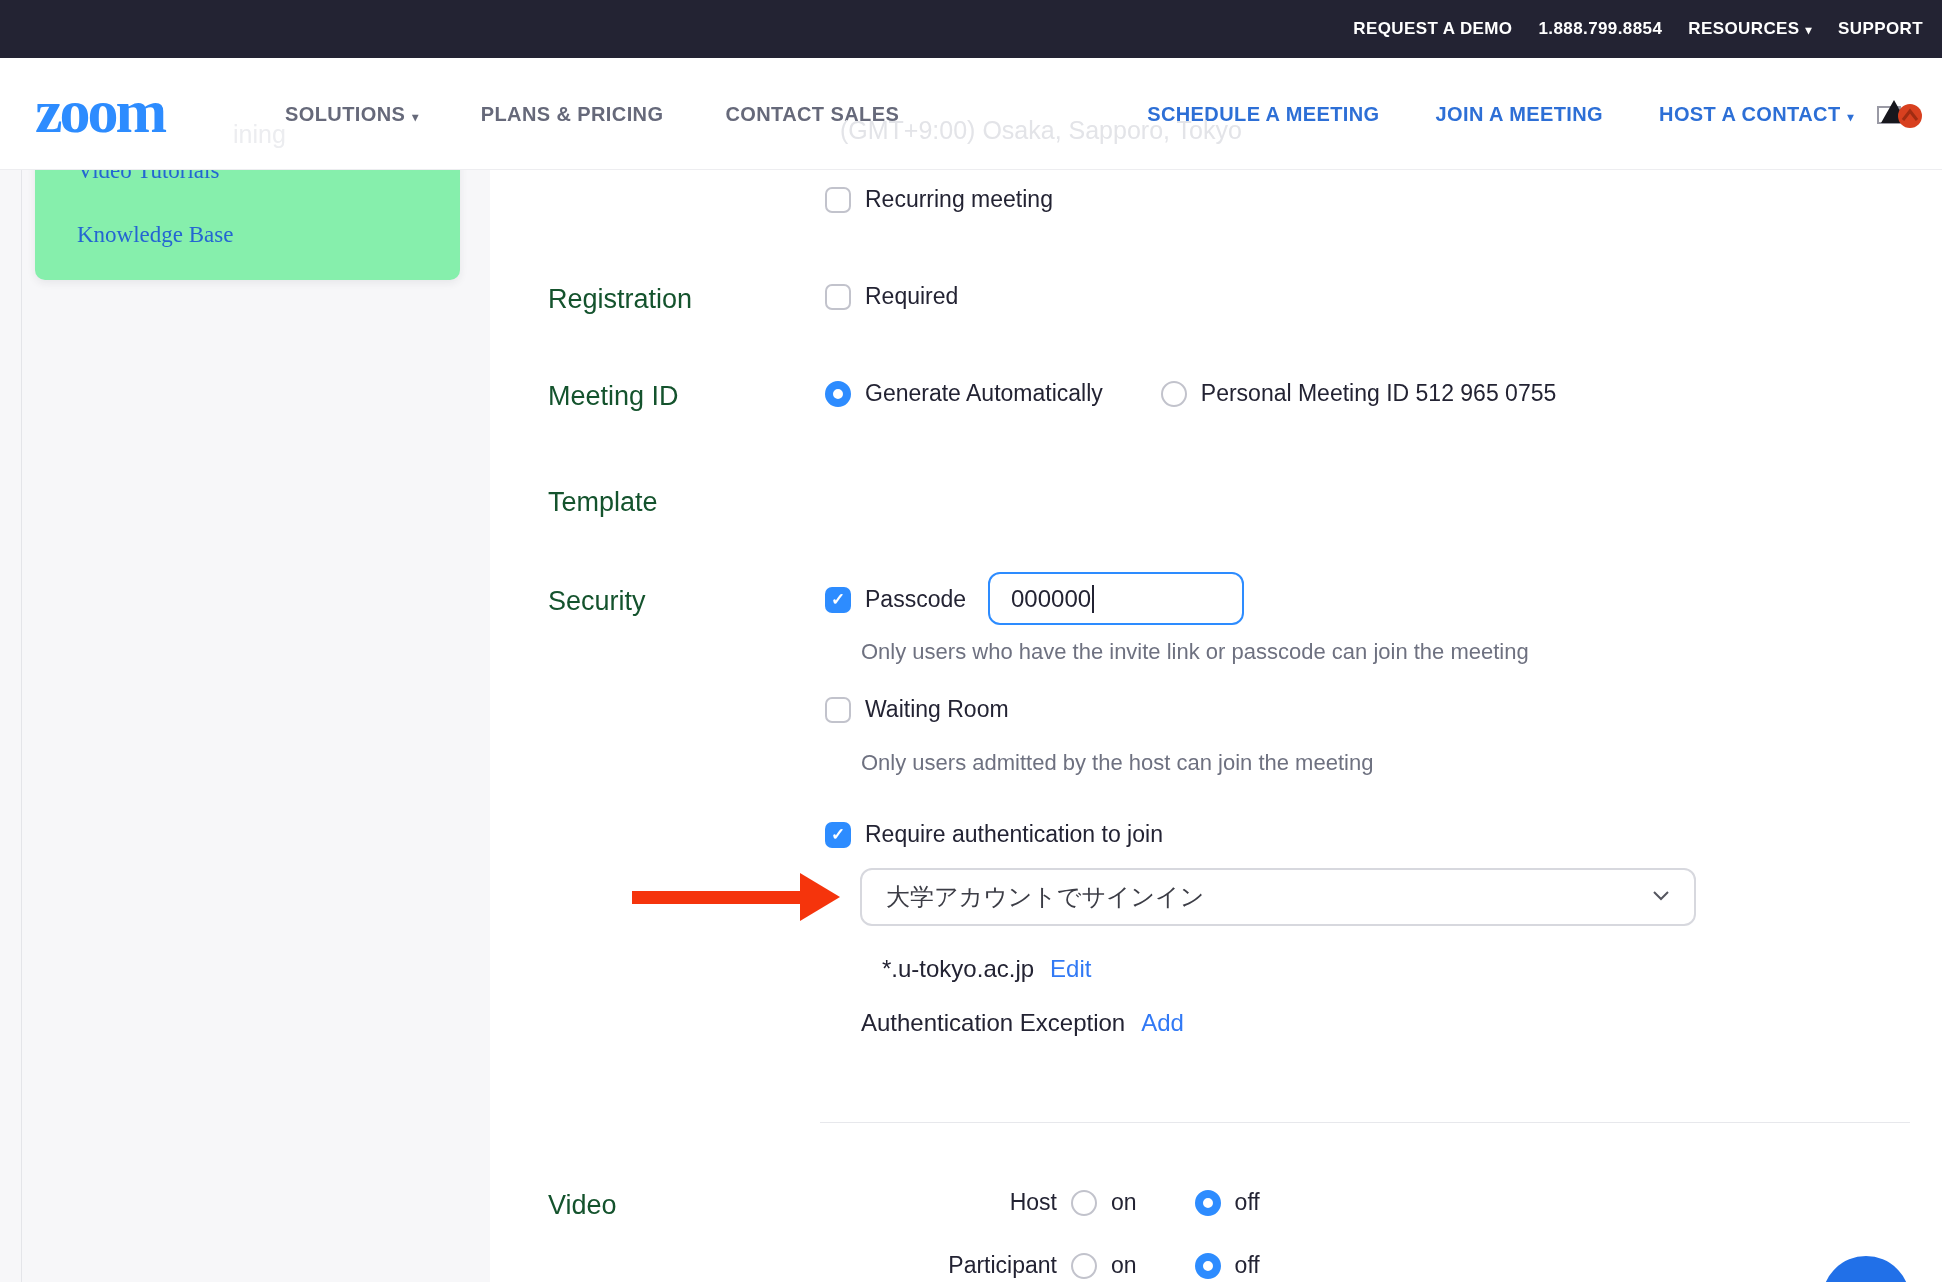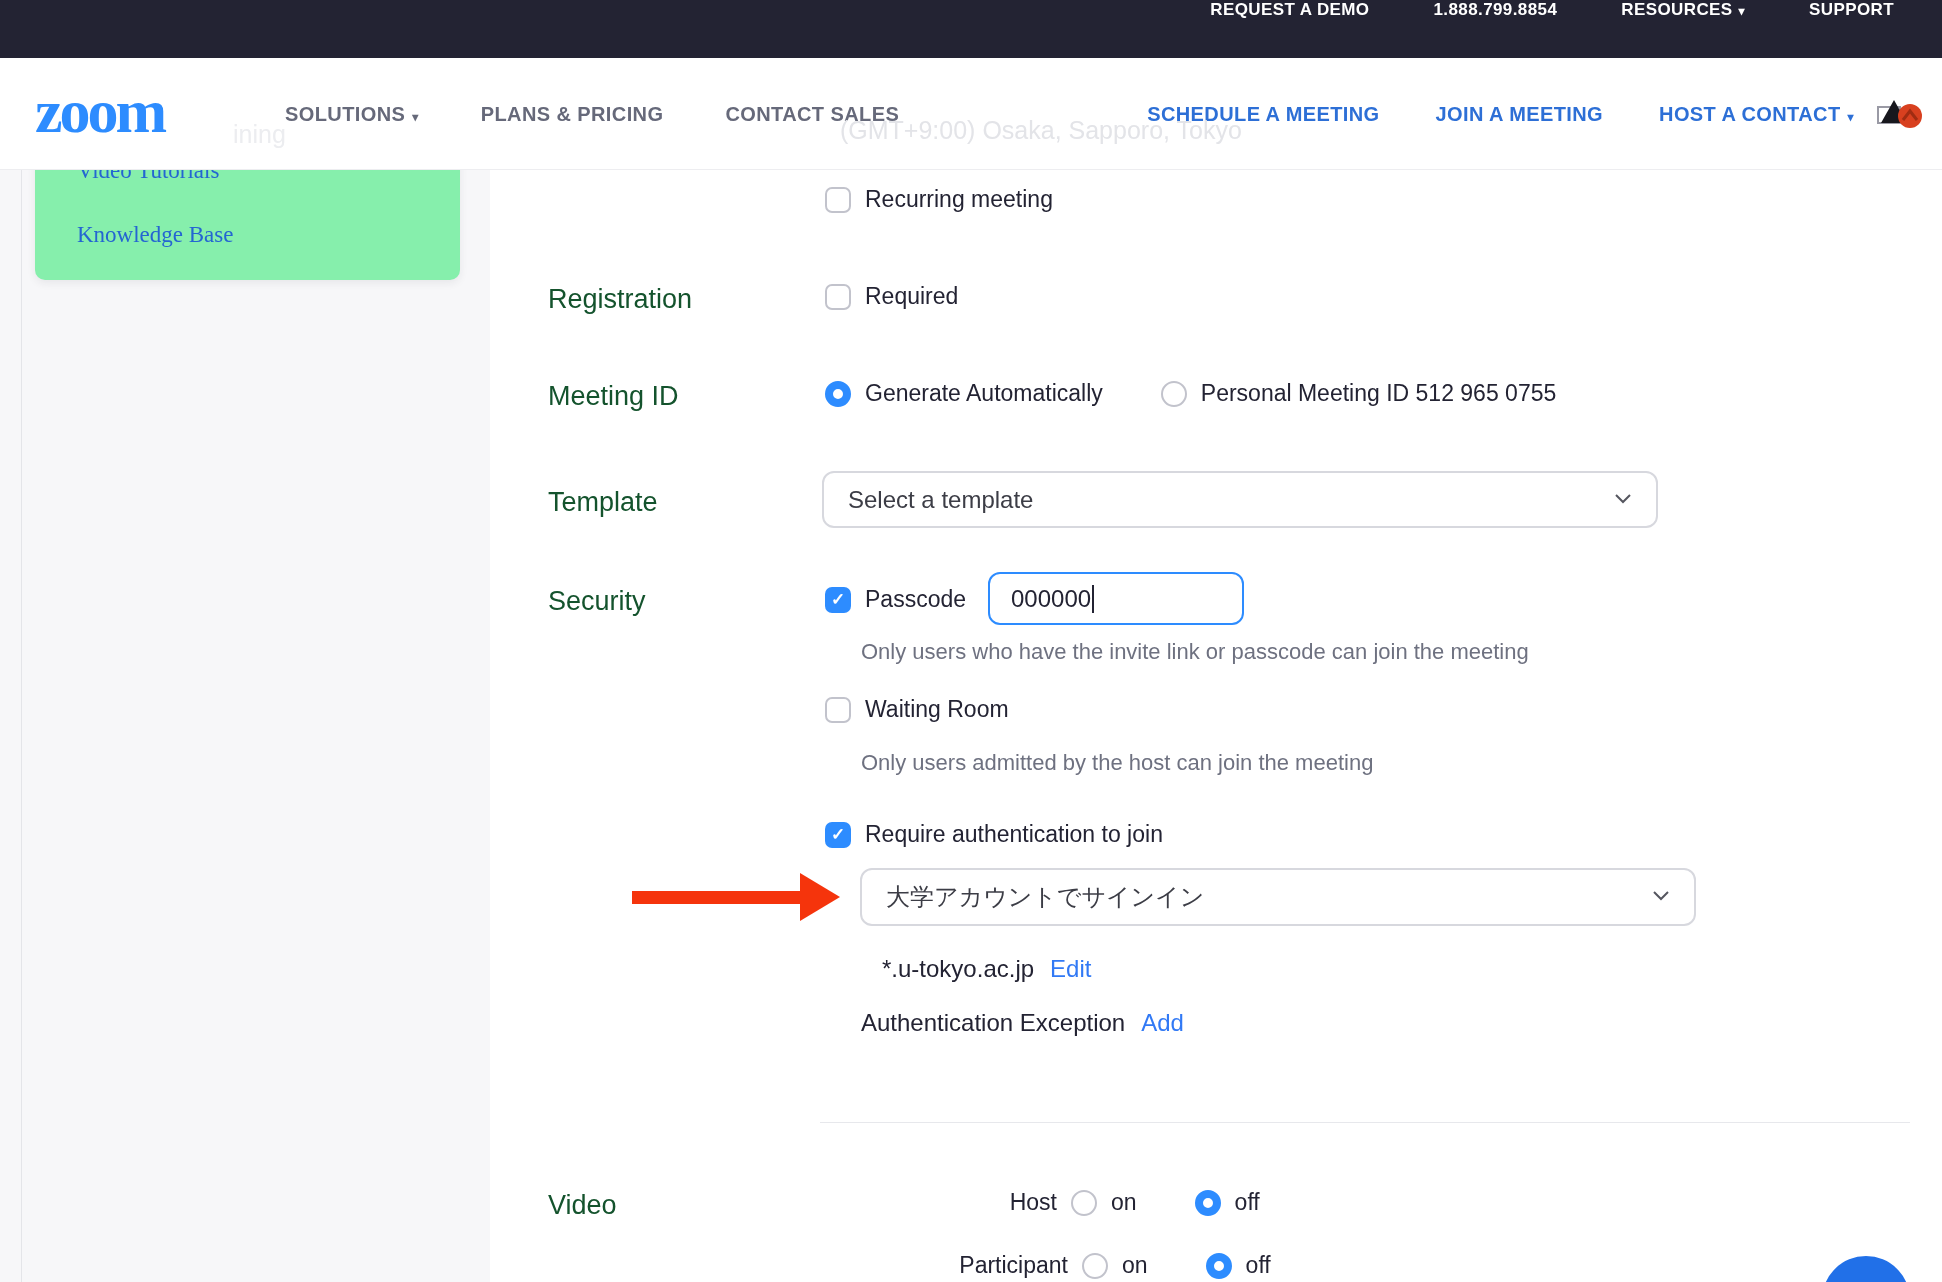--- a/index.html
+++ b/index.html
@@ -1,21 +1,21 @@
 <!DOCTYPE html>
 <html><head>
 <meta charset="utf-8">
 <style>
   * { margin:0; padding:0; box-sizing:border-box; }
   body { background:#e8e8ec; font-family:"Liberation Sans", sans-serif; }
   .stage { position:relative; width:1942px; height:1282px; background:#ffffff; overflow:hidden; }
 
   
   .topbar { position:absolute; left:0; top:0; width:1942px; height:58px; background:#232333;
-            display:flex; align-items:flex-start; justify-content:flex-end; gap:64px; padding-right:48px; z-index:30; }
+            display:flex; align-items:center; justify-content:flex-end; gap:26px; padding-right:19px; z-index:30; }
   .topbar .tb-item { color:#ffffff; font-size:17px; font-weight:700; letter-spacing:.4px; white-space:nowrap; cursor:pointer; }
   .tb-caret { font-size:12px; margin-left:6px; color:#fff; }
 
   
   .navbar { position:absolute; left:0; top:58px; width:1942px; height:112px; background:#ffffff;
             border-bottom:1px solid #ededf0; z-index:20; }
   .logo { position:absolute; left:35px; top:18px; font-size:62px; font-weight:700; letter-spacing:-3px;
           color:#2D8CFF; line-height:70px; cursor:pointer;font-family:Liberation Serif, serif; }
   .nav-left { position:absolute; left:285px; top:0; height:112px; display:flex; align-items:center; gap:62px; }
   .nav-right { position:absolute; right:88px; top:0; height:112px; display:flex; align-items:center; gap:56px; }
@@ -101,28 +101,20 @@
   <div class="row" style="left:825px; top:380px;">
     <div class="rd sel"></div>
     <div class="btxt">Generate Automatically</div>
     <div class="gap-group">
       <div class="rd un"></div>
       <div class="btxt">Personal Meeting ID 512 965 0755</div>
     </div>
   </div>
 
   <div class="flabel" style="top:487px;">Template</div>
-  <div class="select-box" style="left:822px; top:471px; width:836px; height:57px;">
-    <span class="sv">Select a template</span>
-    <span>
-      <svg width="18" height="12" viewBox="0 0 18 12">
-          <polyline points="2,2 9,9 16,2" fill="none" stroke="#55565f" stroke-width="2"></polyline>
-        </svg>
-    </span>
-  </div>
 
   <div class="flabel" style="top:586px;">Security</div>
   <div class="row" style="left:825px; top:586px;">
     <div class="cb ck">
       <span>✓</span>
     </div>
     <div class="btxt">Passcode</div>
   </div>
   <div class="passcode-box">
     <span class="pv">000000</span>
@@ -169,21 +161,21 @@
   <div class="flabel" style="top:1190px;">Video</div>
   <div class="row" style="left:820px; top:1189px;">
     <div class="btxt vid-label">Host</div>
     <div class="rd un"></div>
     <div class="btxt">on</div>
     <div class="gap-group">
       <div class="rd sel"></div>
       <div class="btxt">off</div>
     </div>
   </div>
-  <div class="row" style="left:820px; top:1252px;margin-left:11px;">
+  <div class="row" style="left:820px; top:1252px;">
     <div class="btxt vid-label">Participant</div>
     <div class="rd un"></div>
     <div class="btxt">on</div>
     <div class="gap-group">
       <div class="rd sel"></div>
       <div class="btxt">off</div>
     </div>
   </div>
 
   <div class="help-bubble"></div>

